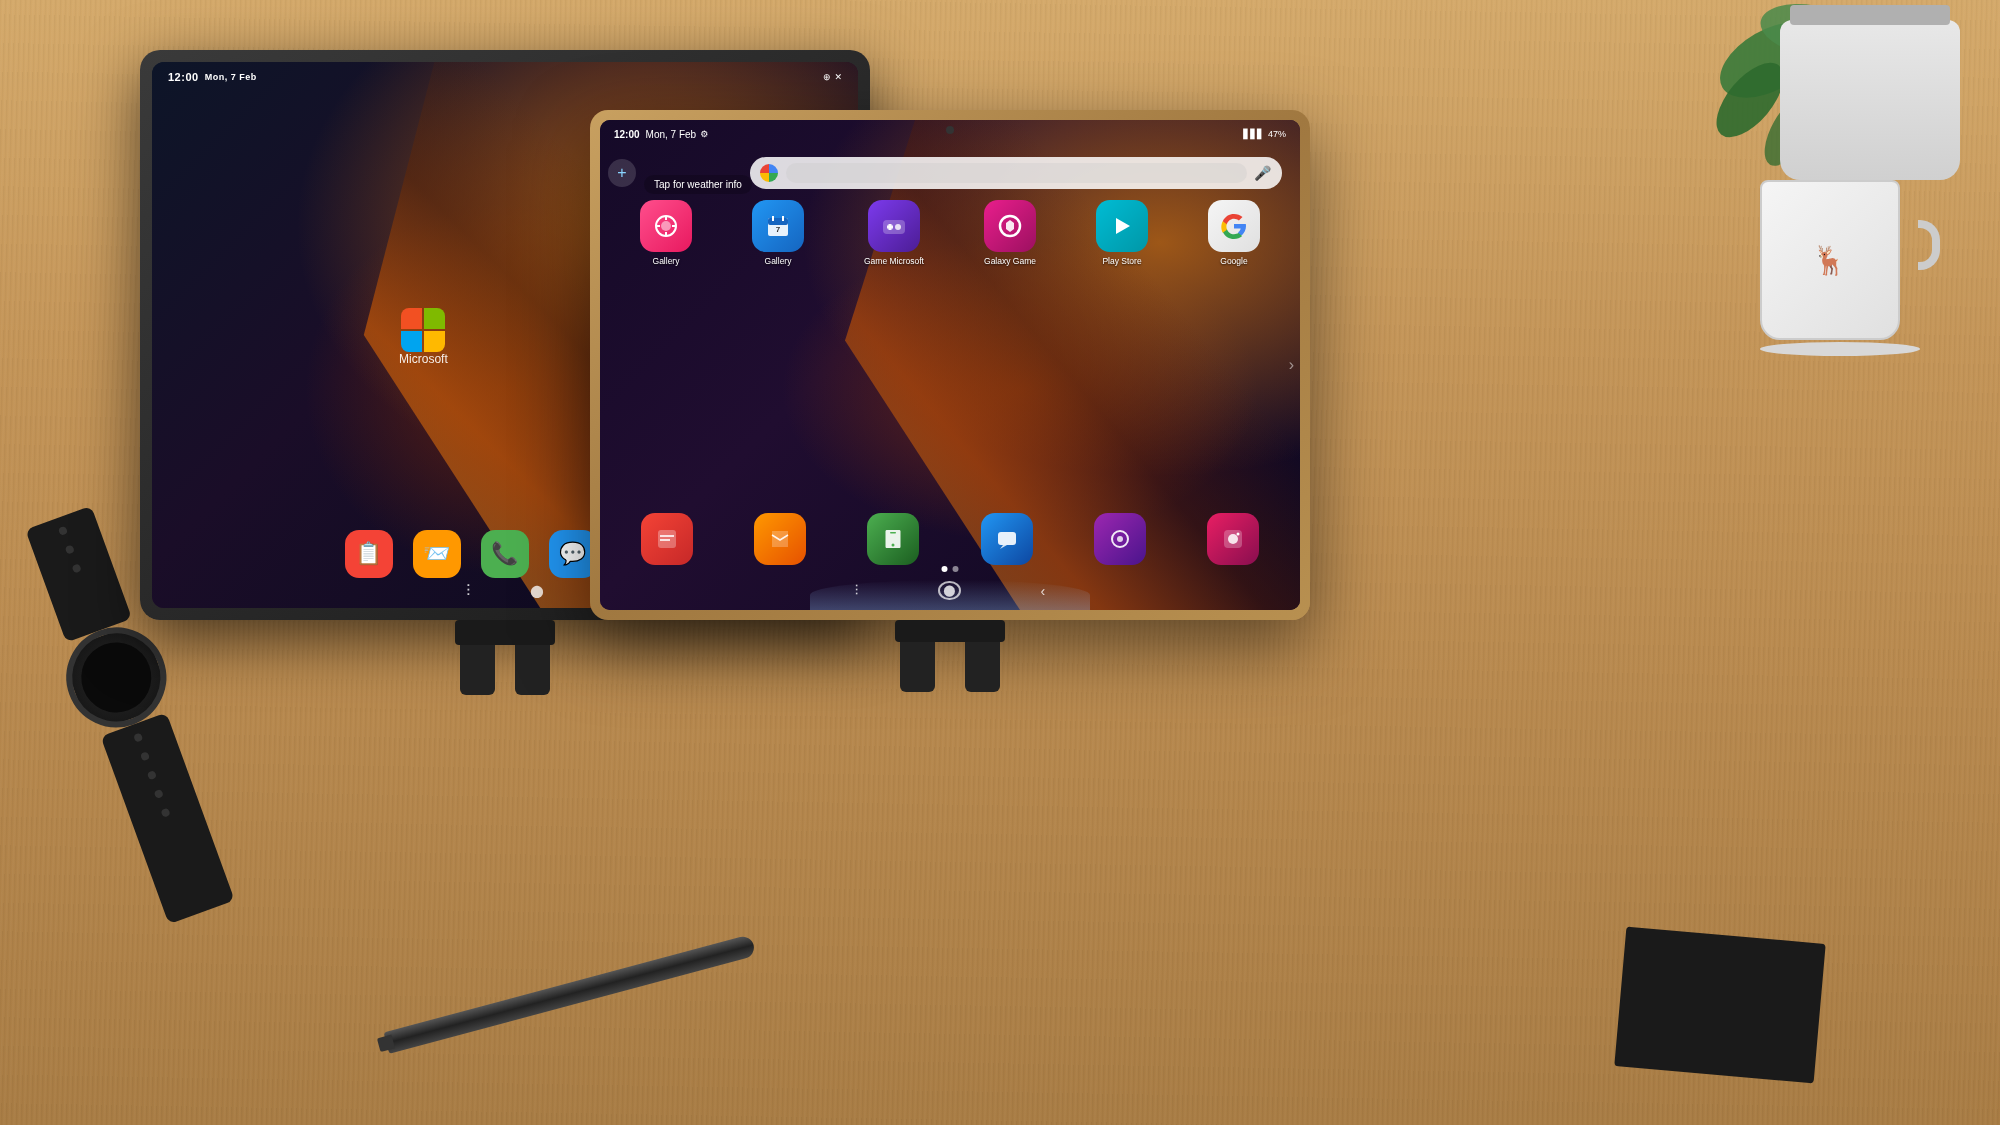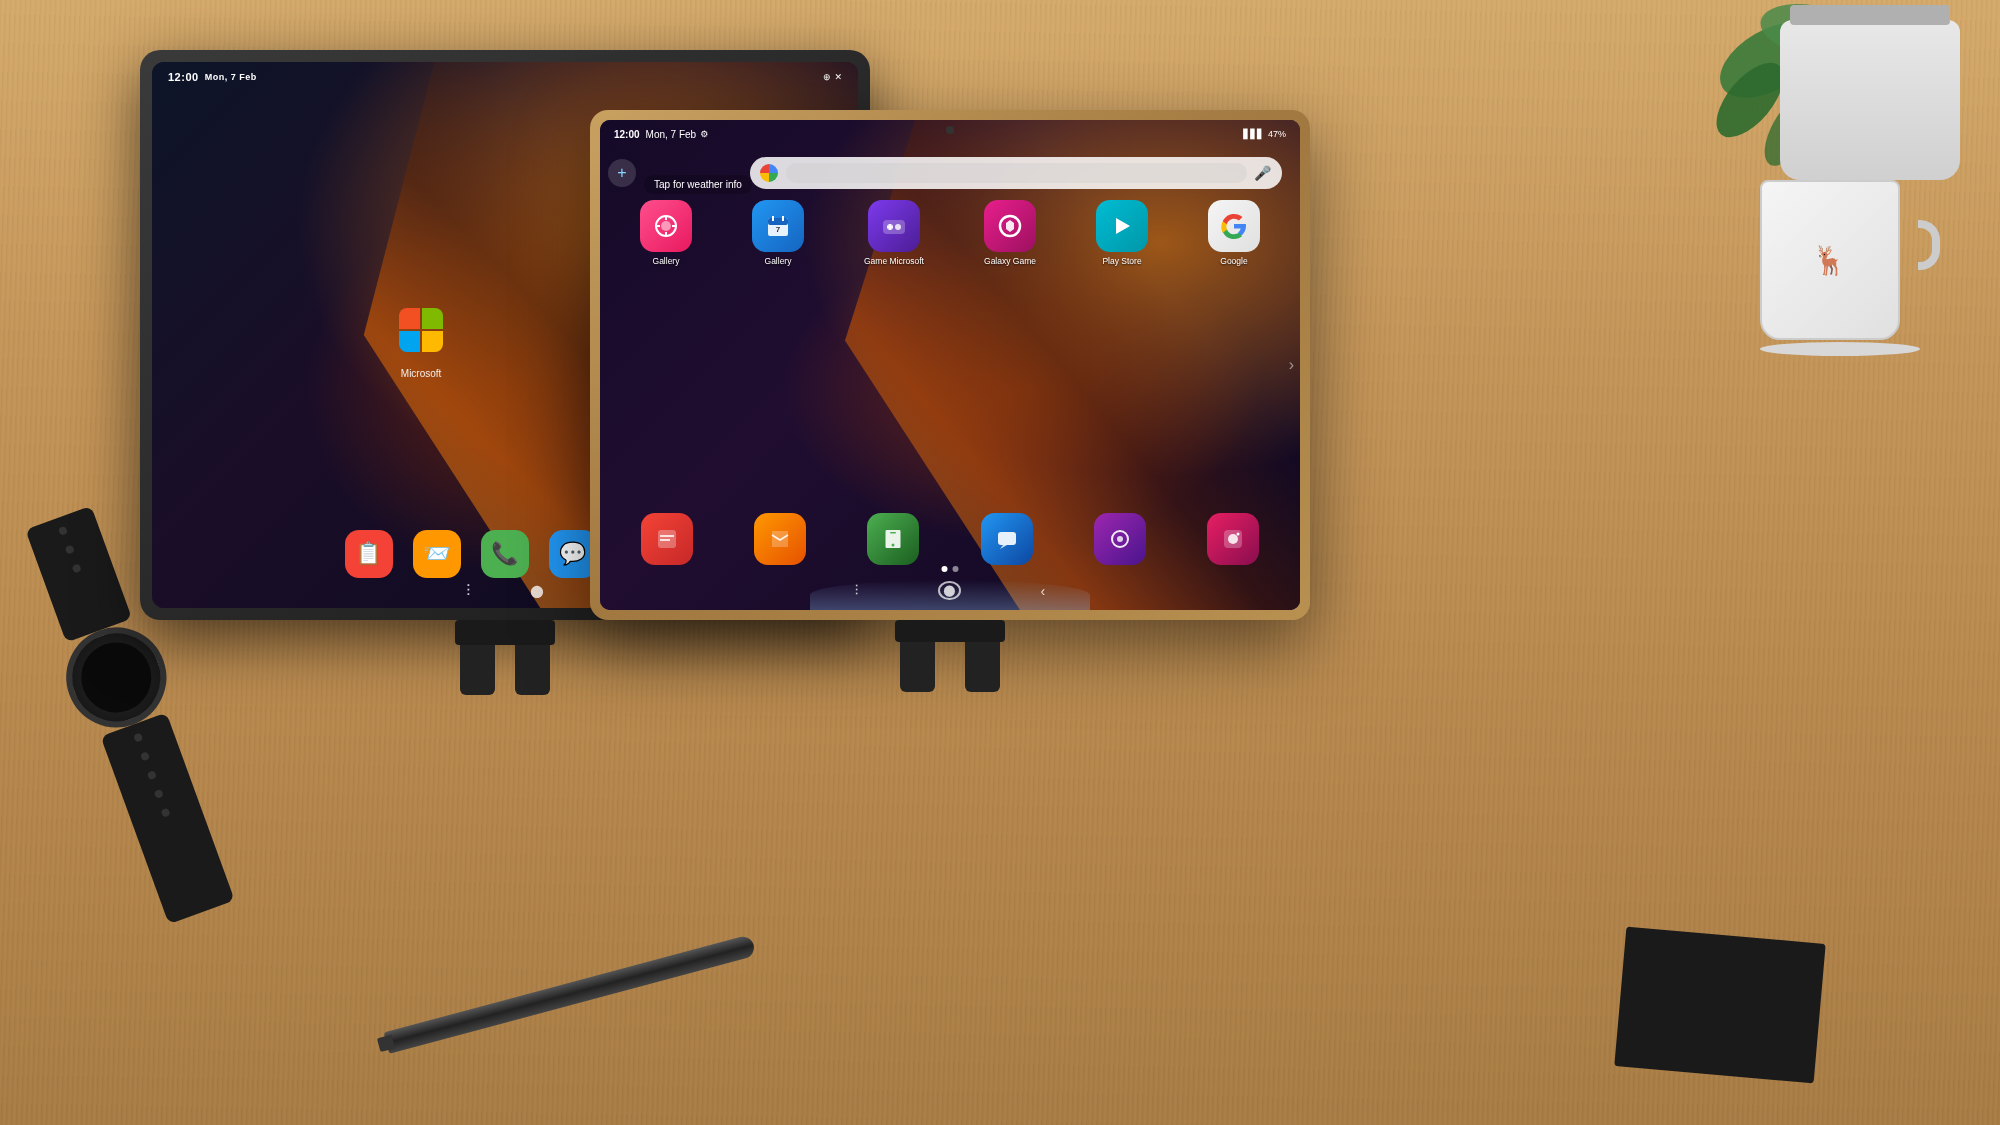--- a/index.html
+++ b/index.html
@@ -241,21 +241,21 @@
     }
     .microsoft-grid {
       width: 44px; height: 44px;
       display: grid;
       grid-template-columns: 1fr 1fr;
       gap: 2px;
       border-radius: 8px;
       overflow: hidden;
     }
     .ms-q { width: 100%; height: 100%; }
-    .microsoft-label { color: rgba(255,255,255,0.9); font-size: 10px; margin-top: 16px; }
+    .microsoft-label { color: rgba(255,255,255,0.9); font-size: 12px; margin-top: 0; }
 
     
     .page-dots-large {
       position: absolute;
       bottom: 60px; left: 50%;
       transform: translateX(-50%);
       display: flex; gap: 6px;
       z-index: 10;
     }
     .dot {

